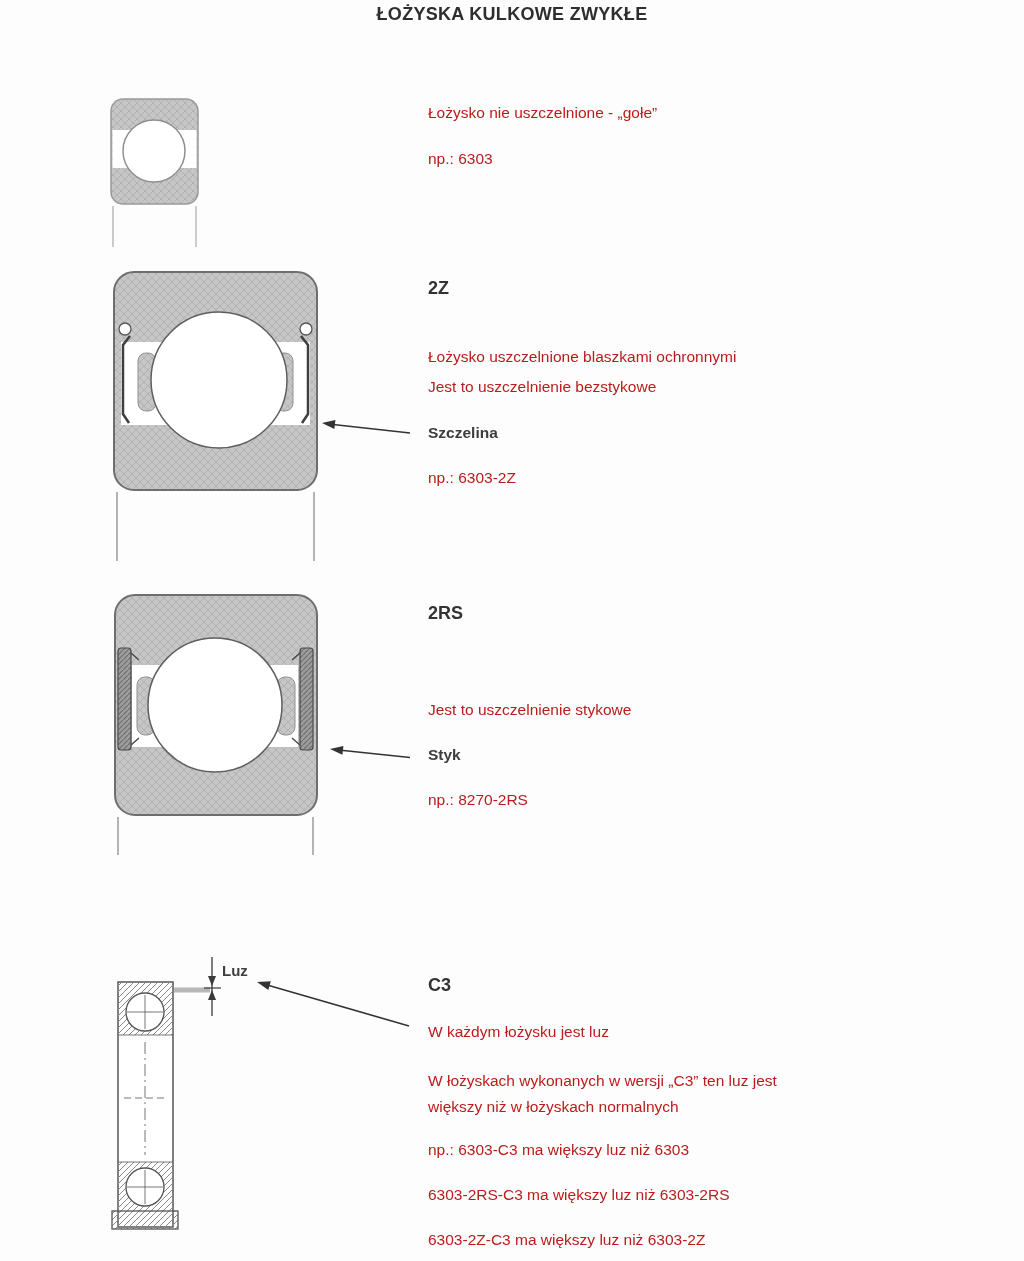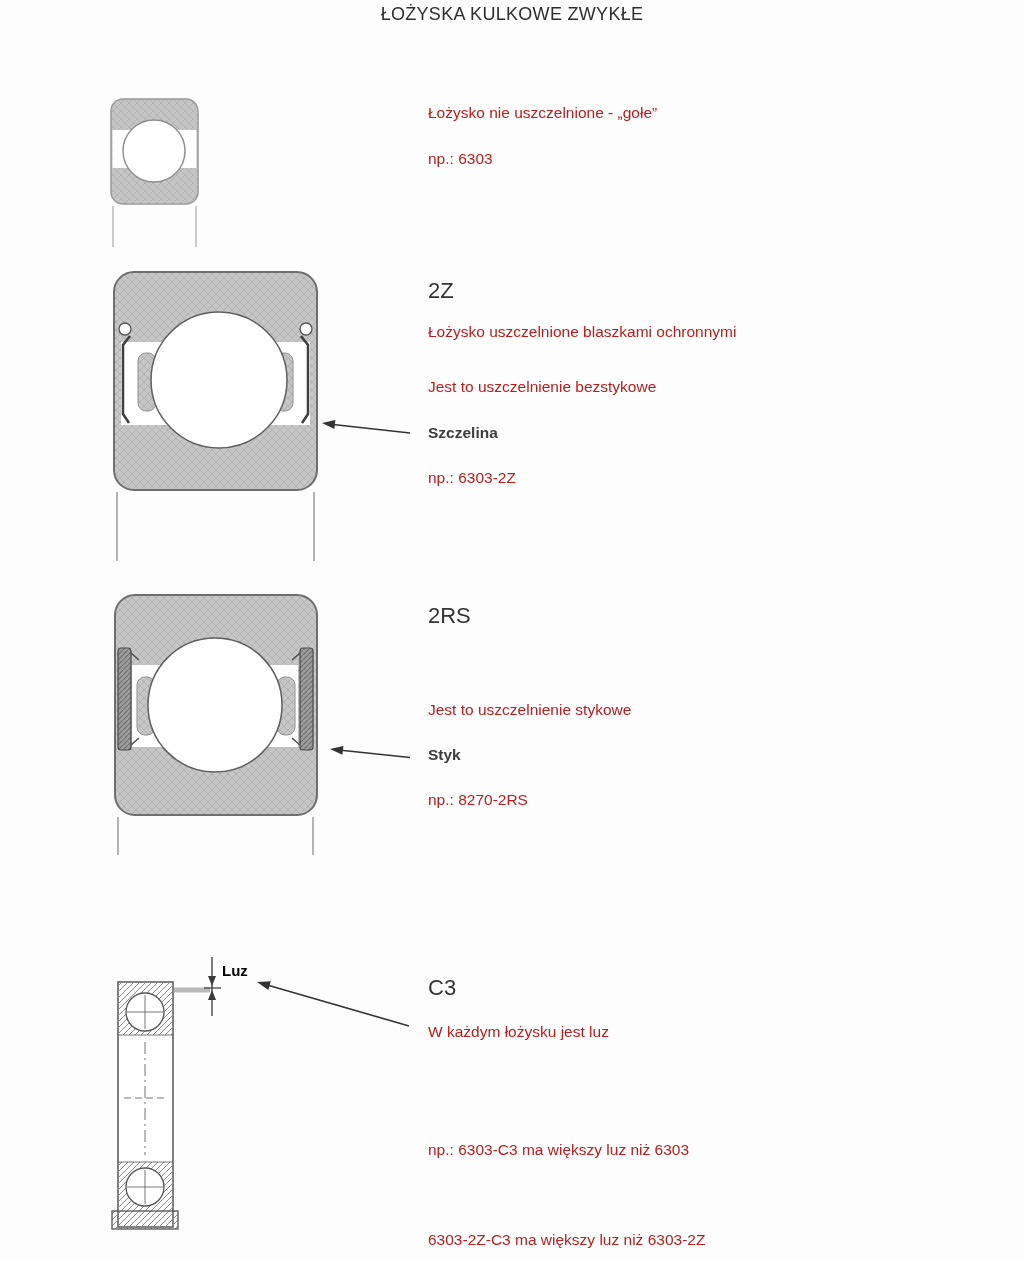--- a/index.html
+++ b/index.html
@@ -3,32 +3,32 @@
 <meta charset="utf-8">
 <style>
   html,body { margin:0; padding:0; background:#ffffff; }
   .page {
     position:relative; width:1024px; height:1261px;
     background:#fdfdfd; overflow:hidden;
     font-family:"Liberation Sans", sans-serif;
   }
   .title {
     position:absolute; top:4px; left:0; right:0; margin:0;
-    text-align:center; font-size:18px; font-weight:normal;
+    text-align:center; font-size:18px; font-weight:bold;
     color:#2e2e2e; letter-spacing:0.3px;
   }
   .t  { position:absolute; font-size:15.5px; color:#b91c1c; }
-  .h  { position:absolute; font-size:22px; font-weight:normal; color:#333333; }
+  .h  { position:absolute; font-size:18px; font-weight:bold; color:#333333; }
   .bold { font-weight:bold; color:#3d3d3d; }
   .pre { white-space:pre-line; line-height:26px; width:420px; }
   .diag { position:absolute; }
   .overlay { position:absolute; left:0; top:0; pointer-events:none; }
   .luz {
     position:absolute; left:222px; top:962px;
-    font-size:15px; font-weight:600; color:#000000;text-align:center;
+    font-size:15px; font-weight:600; color:#404040;text-align:center;
   }
 </style>
 </head>
 <body>
 
 <div class="page">
 
   <svg width="0" height="0" style="position:absolute" aria-hidden="true">
     <defs>
       <pattern id="hA" width="8" height="8" patternUnits="userSpaceOnUse">
@@ -62,21 +62,21 @@
     <rect x="13" y="76" width="189" height="83" fill="#ffffff"></rect>
     <rect x="30" y="87" width="18" height="58" rx="8" fill="url(#hA)" stroke="#909090" stroke-width="1"></rect>
     <rect x="167" y="87" width="18" height="58" rx="8" fill="url(#hA)" stroke="#909090" stroke-width="1"></rect>
     <circle cx="111" cy="114" r="68" fill="#ffffff" stroke="#5f5f5f" stroke-width="1.5"></circle>
     <circle cx="17" cy="63" r="6" fill="#ffffff" stroke="#555555" stroke-width="1.3"></circle>
     <path d="M22 70 L15 79 L15 148 L21 157" fill="none" stroke="#3f3f3f" stroke-width="2.5"></path>
     <circle cx="198" cy="63" r="6" fill="#ffffff" stroke="#555555" stroke-width="1.3"></circle>
     <path d="M193 70 L200 79 L200 148 L194 157" fill="none" stroke="#3f3f3f" stroke-width="2.5"></path>
   </svg>
   <div class="h" style="left:428px;top:278px">2Z</div>
-  <div class="t" style="left:428px;top:323px">Łożysko uszczelnione blaszkami ochronnymi</div>
+  <div class="t" style="left:428px;top:348px">Łożysko uszczelnione blaszkami ochronnymi</div>
   <div class="t" style="left:428px;top:378px">Jest to uszczelnienie bezstykowe</div>
   <div class="t bold" style="left:428px;top:424px">Szczelina</div>
   <div class="t" style="left:428px;top:469px">np.: 6303-2Z</div>
 
   <svg class="diag" style="left:108px;top:590px" width="230" height="270" viewBox="0 0 230 270">
     <path d="M10 227 L10 265 M205 227 L205 265" stroke="#9a9a9a" stroke-width="1.5"></path>
     <rect x="7" y="5" width="202" height="220" rx="20" fill="url(#hA)" stroke="#6e6e6e" stroke-width="2"></rect>
     <rect x="24" y="75" width="166" height="82" fill="#ffffff"></rect>
     <rect x="29" y="87" width="18" height="58" rx="8" fill="url(#hA)" stroke="#909090" stroke-width="1"></rect>
     <rect x="169" y="87" width="18" height="58" rx="8" fill="url(#hA)" stroke="#909090" stroke-width="1"></rect>
@@ -101,21 +101,24 @@
     <path d="M24 148 H68" stroke="#777777" stroke-width="1" stroke-dasharray="7 4"></path>
     <rect x="18" y="212" width="55" height="49" fill="url(#hC)"></rect>
     <line x1="18" y1="212" x2="73" y2="212" stroke="#555555" stroke-width="0.8"></line>
     <circle cx="45" cy="237" r="19" fill="#ffffff" stroke="#555555" stroke-width="1.3"></circle>
     <path d="M27 237 H63 M45 220 V254" stroke="#555555" stroke-width="0.8"></path>
     <rect x="12" y="261" width="66" height="18" fill="url(#hC)" stroke="#555555" stroke-width="1.3"></rect>
   </svg>
   <div class="luz">Luz</div>
   <div class="h" style="left:428px;top:975px">C3</div>
   <div class="t" style="left:428px;top:1023px">W każdym łożysku jest luz</div>
+  <div class="t pre" style="left:428px;top:1068px">W łożyskach wykonanych w wersji „C3” ten luz jest
+większy niż w łożyskach normalnych</div>
   <div class="t" style="left:428px;top:1141px">np.: 6303-C3 ma większy luz niż 6303</div>
+  <div class="t" style="left:428px;top:1186px">6303-2RS-C3 ma większy luz niż 6303-2RS</div>
   <div class="t" style="left:428px;top:1231px">6303-2Z-C3 ma większy luz niż 6303-2Z</div>
 
   <svg class="overlay" width="1024" height="1261" viewBox="0 0 1024 1261">
 
     <g>
       <line x1="410" y1="433" x2="333" y2="424.5" stroke="#333333" stroke-width="1.6"></line>
       <polygon points="322,423 335.4,420 334.4,429" fill="#333333"></polygon>
     </g>
 
     <g>

